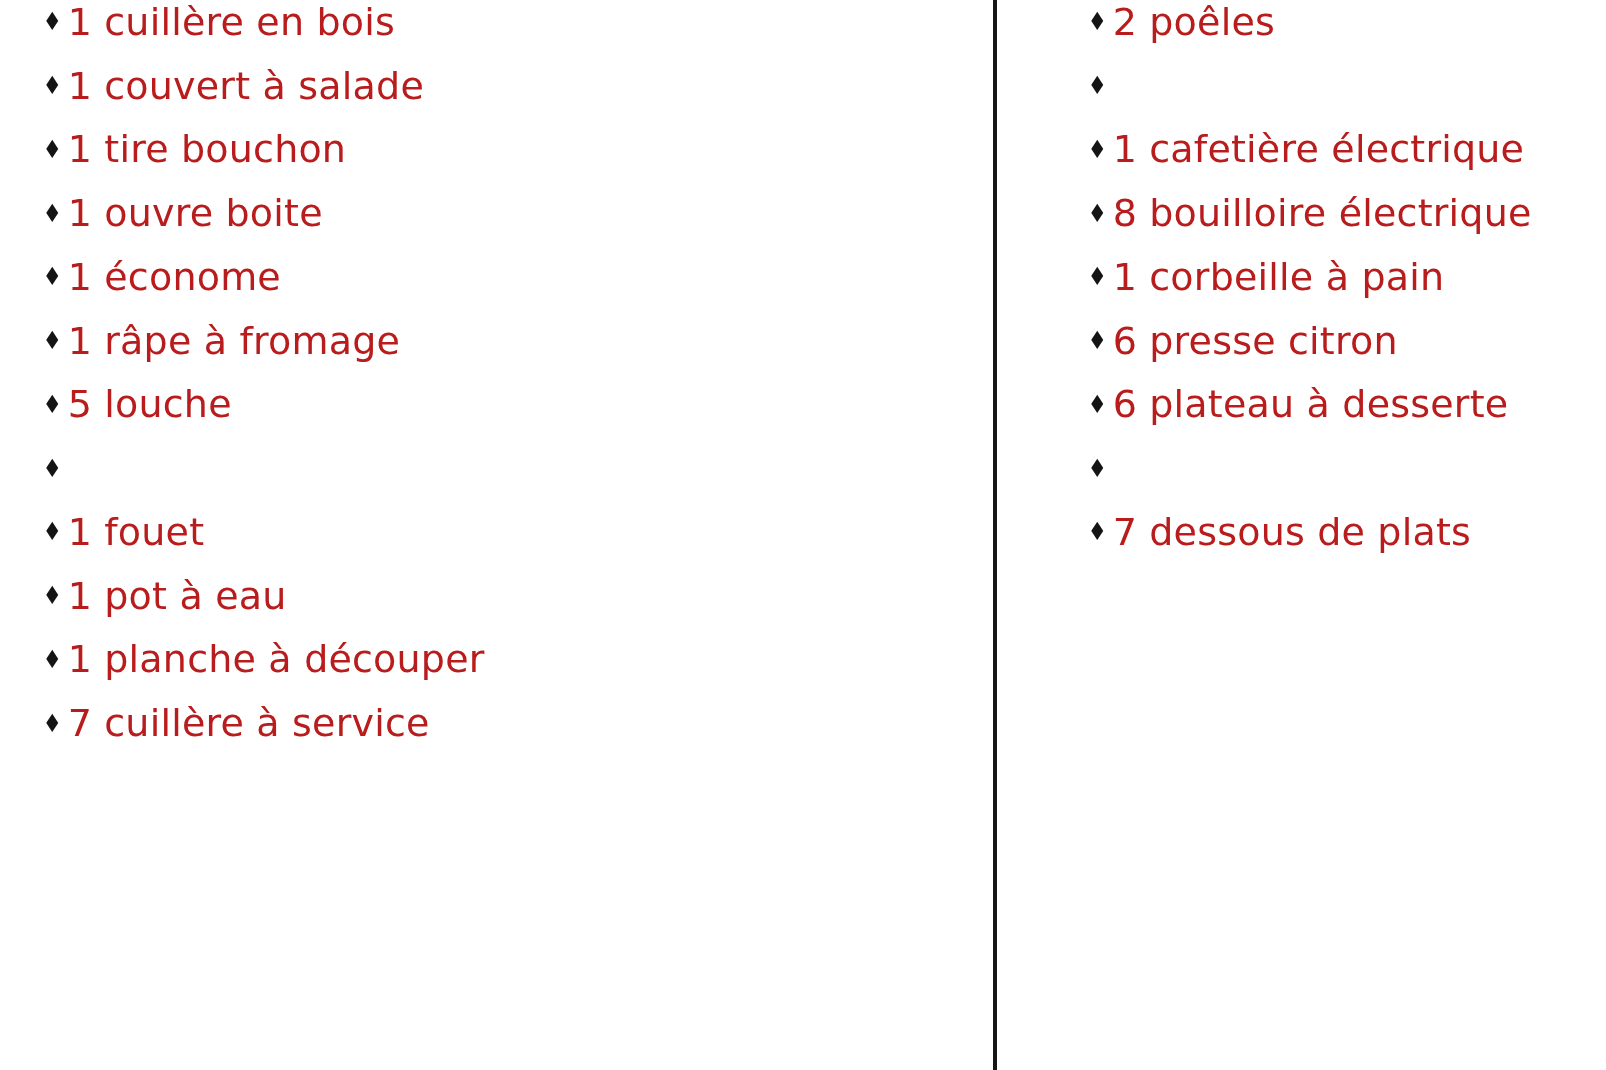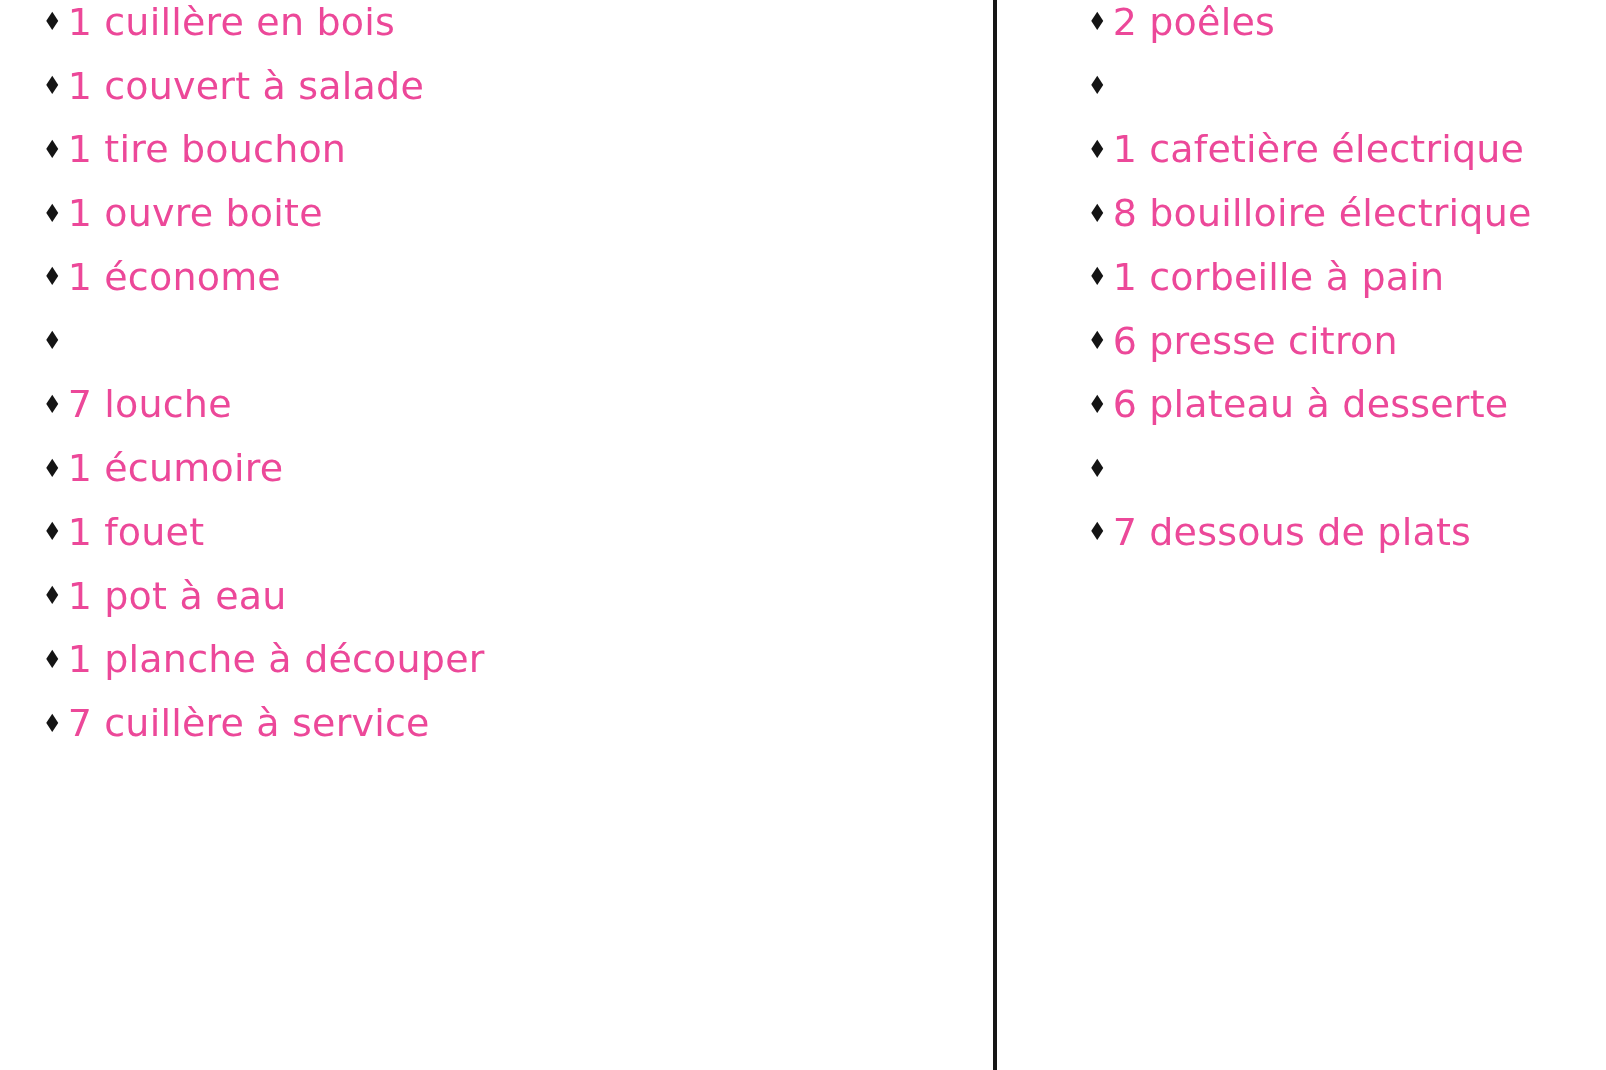--- a/index.html
+++ b/index.html
@@ -49,21 +49,21 @@
     letter-spacing: 0.2px;
     white-space: nowrap;
   }
   .bullet {
     font-size: 25px;
     margin-right: 4px;
     color: #141414;
     transform: scaleX(0.85);
   }
   .label {
-    color: #ec4899;
+    color: #b91c1c;
   }
 </style>
 </head>
 <body>
 
 <div class="page">
 
   <ul class="item-list left-col">
     <li>
         <span class="bullet">♦</span>
@@ -80,28 +80,28 @@
     <li>
         <span class="bullet">♦</span>
         <span class="label">1 ouvre boite</span>
       </li>
     <li>
         <span class="bullet">♦</span>
         <span class="label">1 économe</span>
       </li>
     <li>
         <span class="bullet">♦</span>
+        <span class="label">1 râpe à fromage</span>
       </li>
     <li>
         <span class="bullet">♦</span>
-        <span class="label">7 louche</span>
+        <span class="label">5 louche</span>
       </li>
     <li>
         <span class="bullet">♦</span>
-        <span class="label">1 écumoire</span>
       </li>
     <li>
         <span class="bullet">♦</span>
         <span class="label">1 fouet</span>
       </li>
     <li>
         <span class="bullet">♦</span>
         <span class="label">1 pot à eau</span>
       </li>
     <li>

